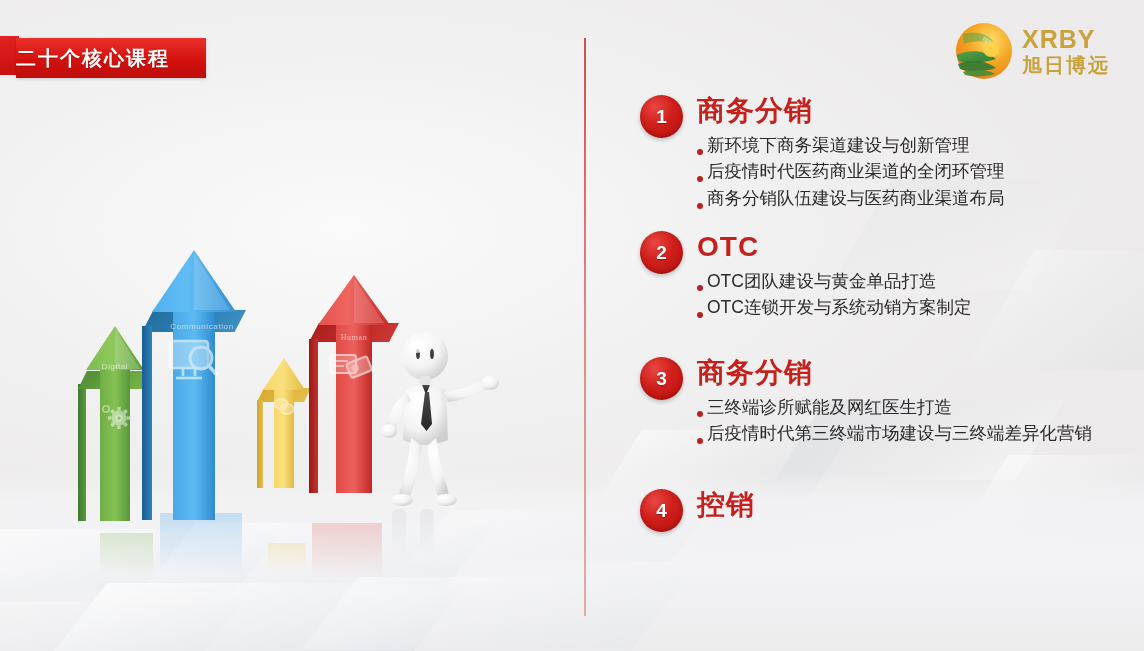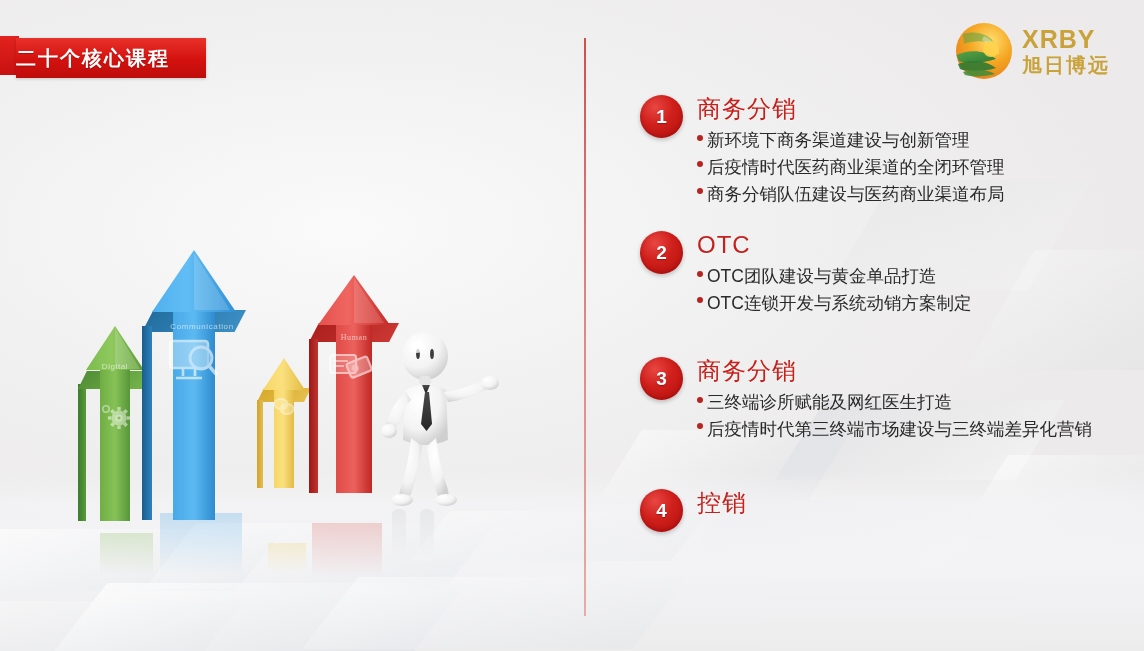--- a/index.html
+++ b/index.html
@@ -71,28 +71,28 @@
   .num-badge {
     width:43px; height:43px; flex:0 0 43px; border-radius:50%;
     background:radial-gradient(circle at 35% 28%, #e84642 0%, #d0201c 42%, #b40f0d 100%);
     box-shadow:0 2px 4px rgba(0,0,0,.22), inset 0 -2px 4px rgba(120,0,0,.35);
     display:flex; align-items:center; justify-content:center;
     color:#fff; font-size:19px; font-weight:bold;
     text-shadow:0 1px 1px rgba(0,0,0,.3);
   }
   .sec-body { margin-left:14px; padding-top:1px; }
   .sec-title {
-    font-size:24px; font-weight:normal; color:#c5201c; letter-spacing:1px;
+    font-size:28px; font-weight:bold; color:#c5201c; letter-spacing:1px;
     line-height:1.1; margin-bottom:5px;
     text-shadow:0 1px 0 rgba(255,255,255,.6);
   }
   .bullets { list-style:none; }
   .bullets li {
     font-size:17.5px; color:#2a2a2a; line-height:1.52;
-    display:flex; align-items:center; white-space:nowrap;
+    display:flex; align-items:flex-end; white-space:nowrap;
   }
   .bullets li .dot {
     flex:0 0 auto; width:6px; height:6px; border-radius:50%;
     background:#b8221f; margin-right:4px; position:relative; top:-3px;
   }
 
   
   #illus { position:absolute; left:60px; top:250px; width:480px; height:300px; }
   .arrow { position:absolute; }
   .arrow .side {

